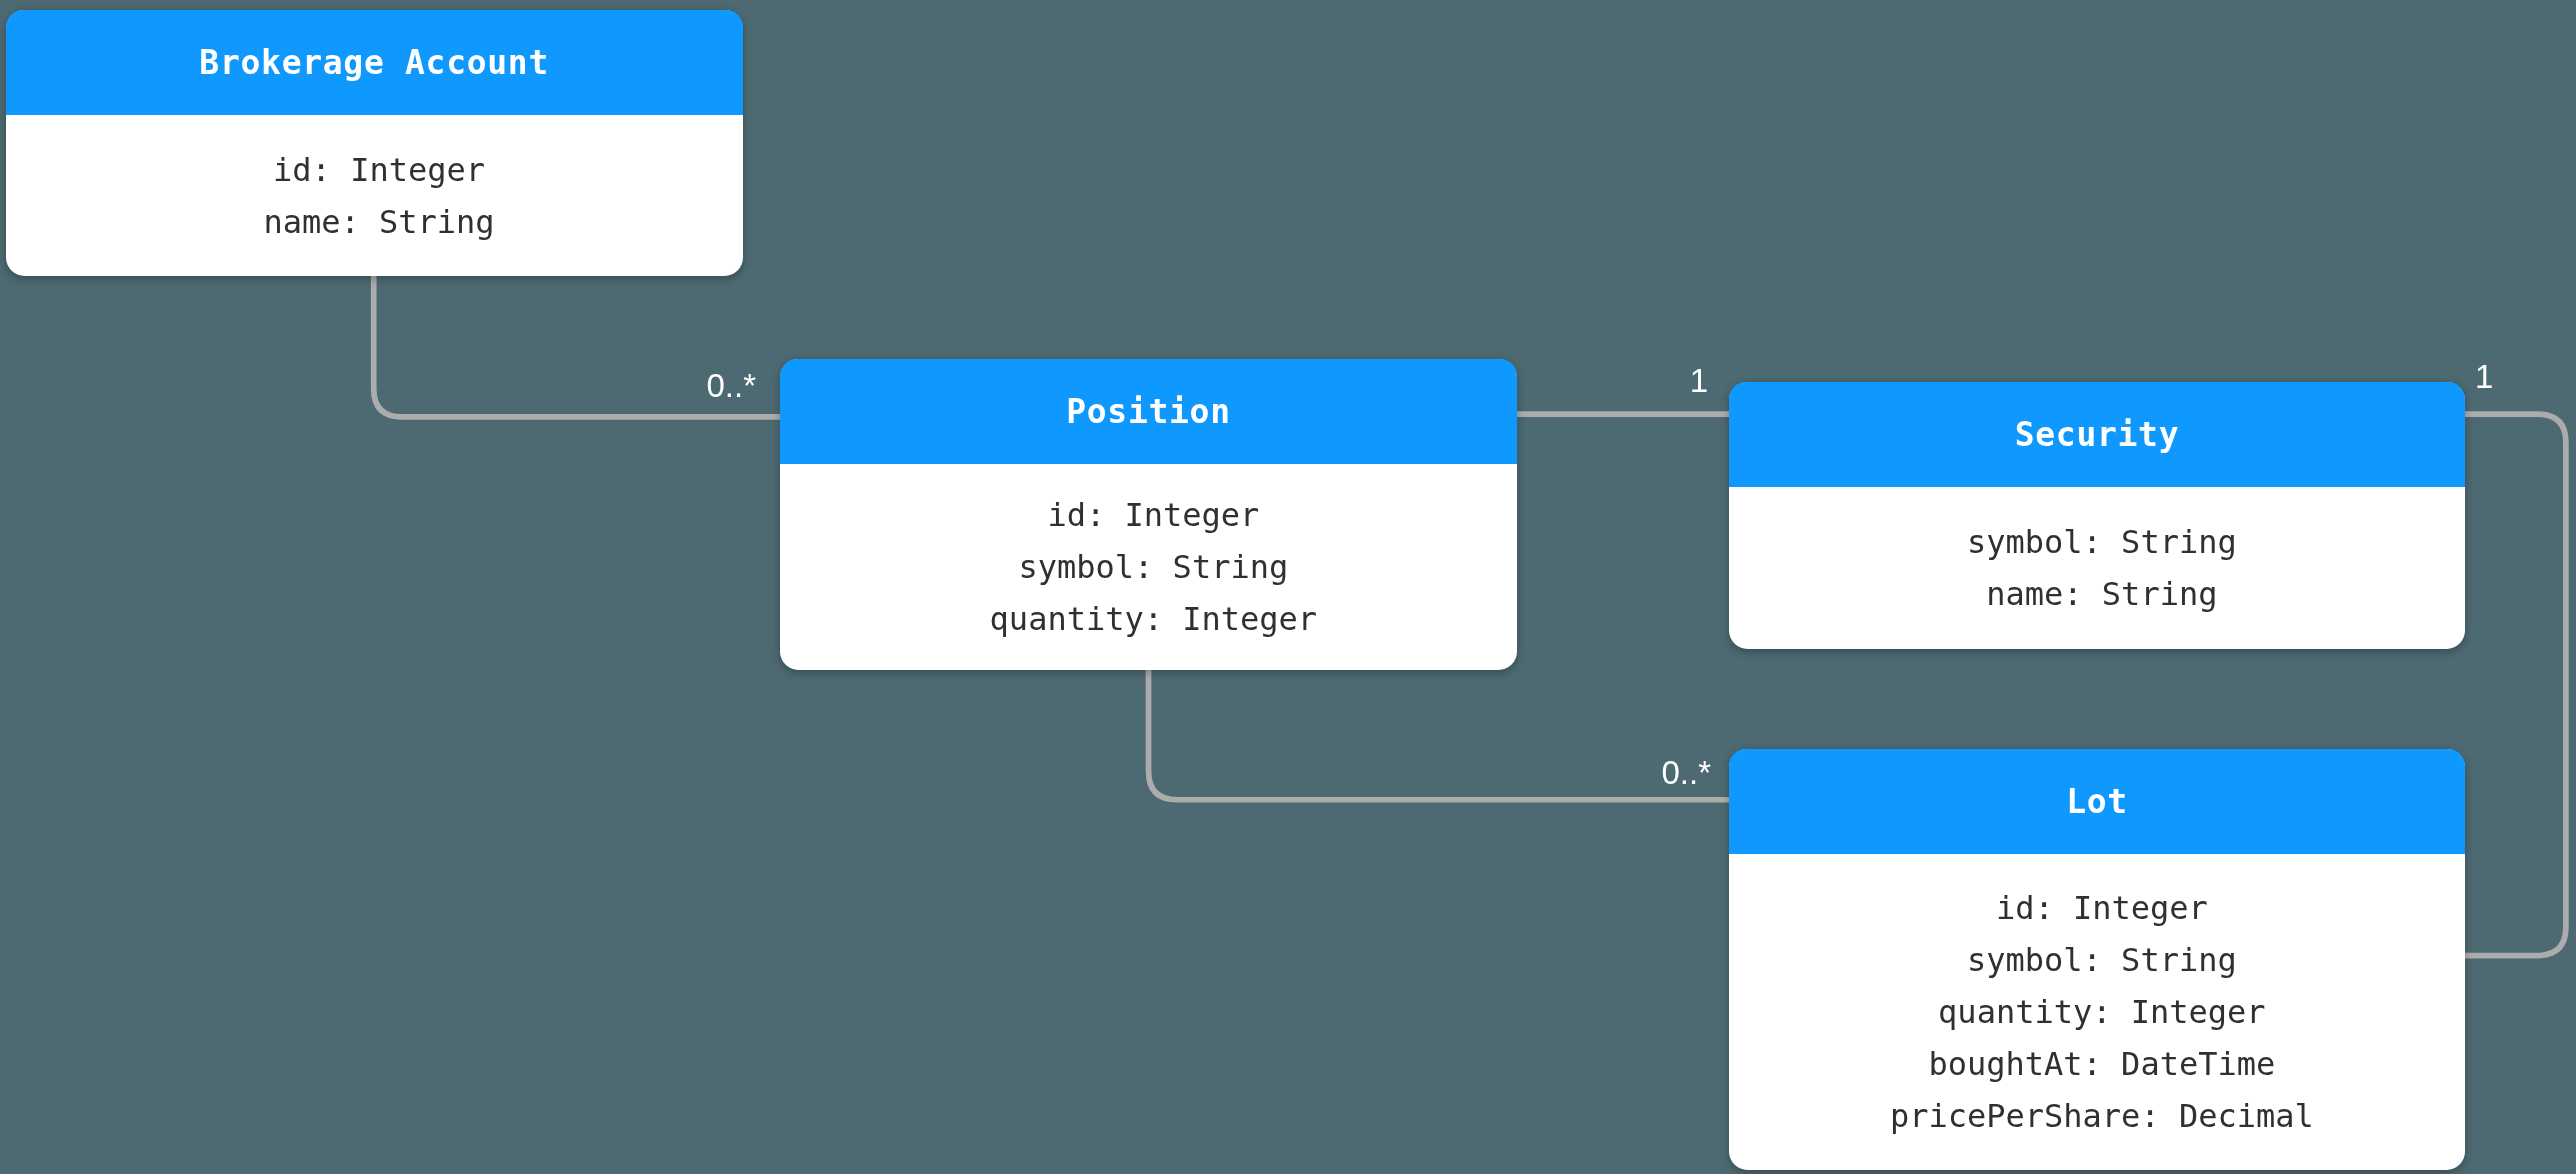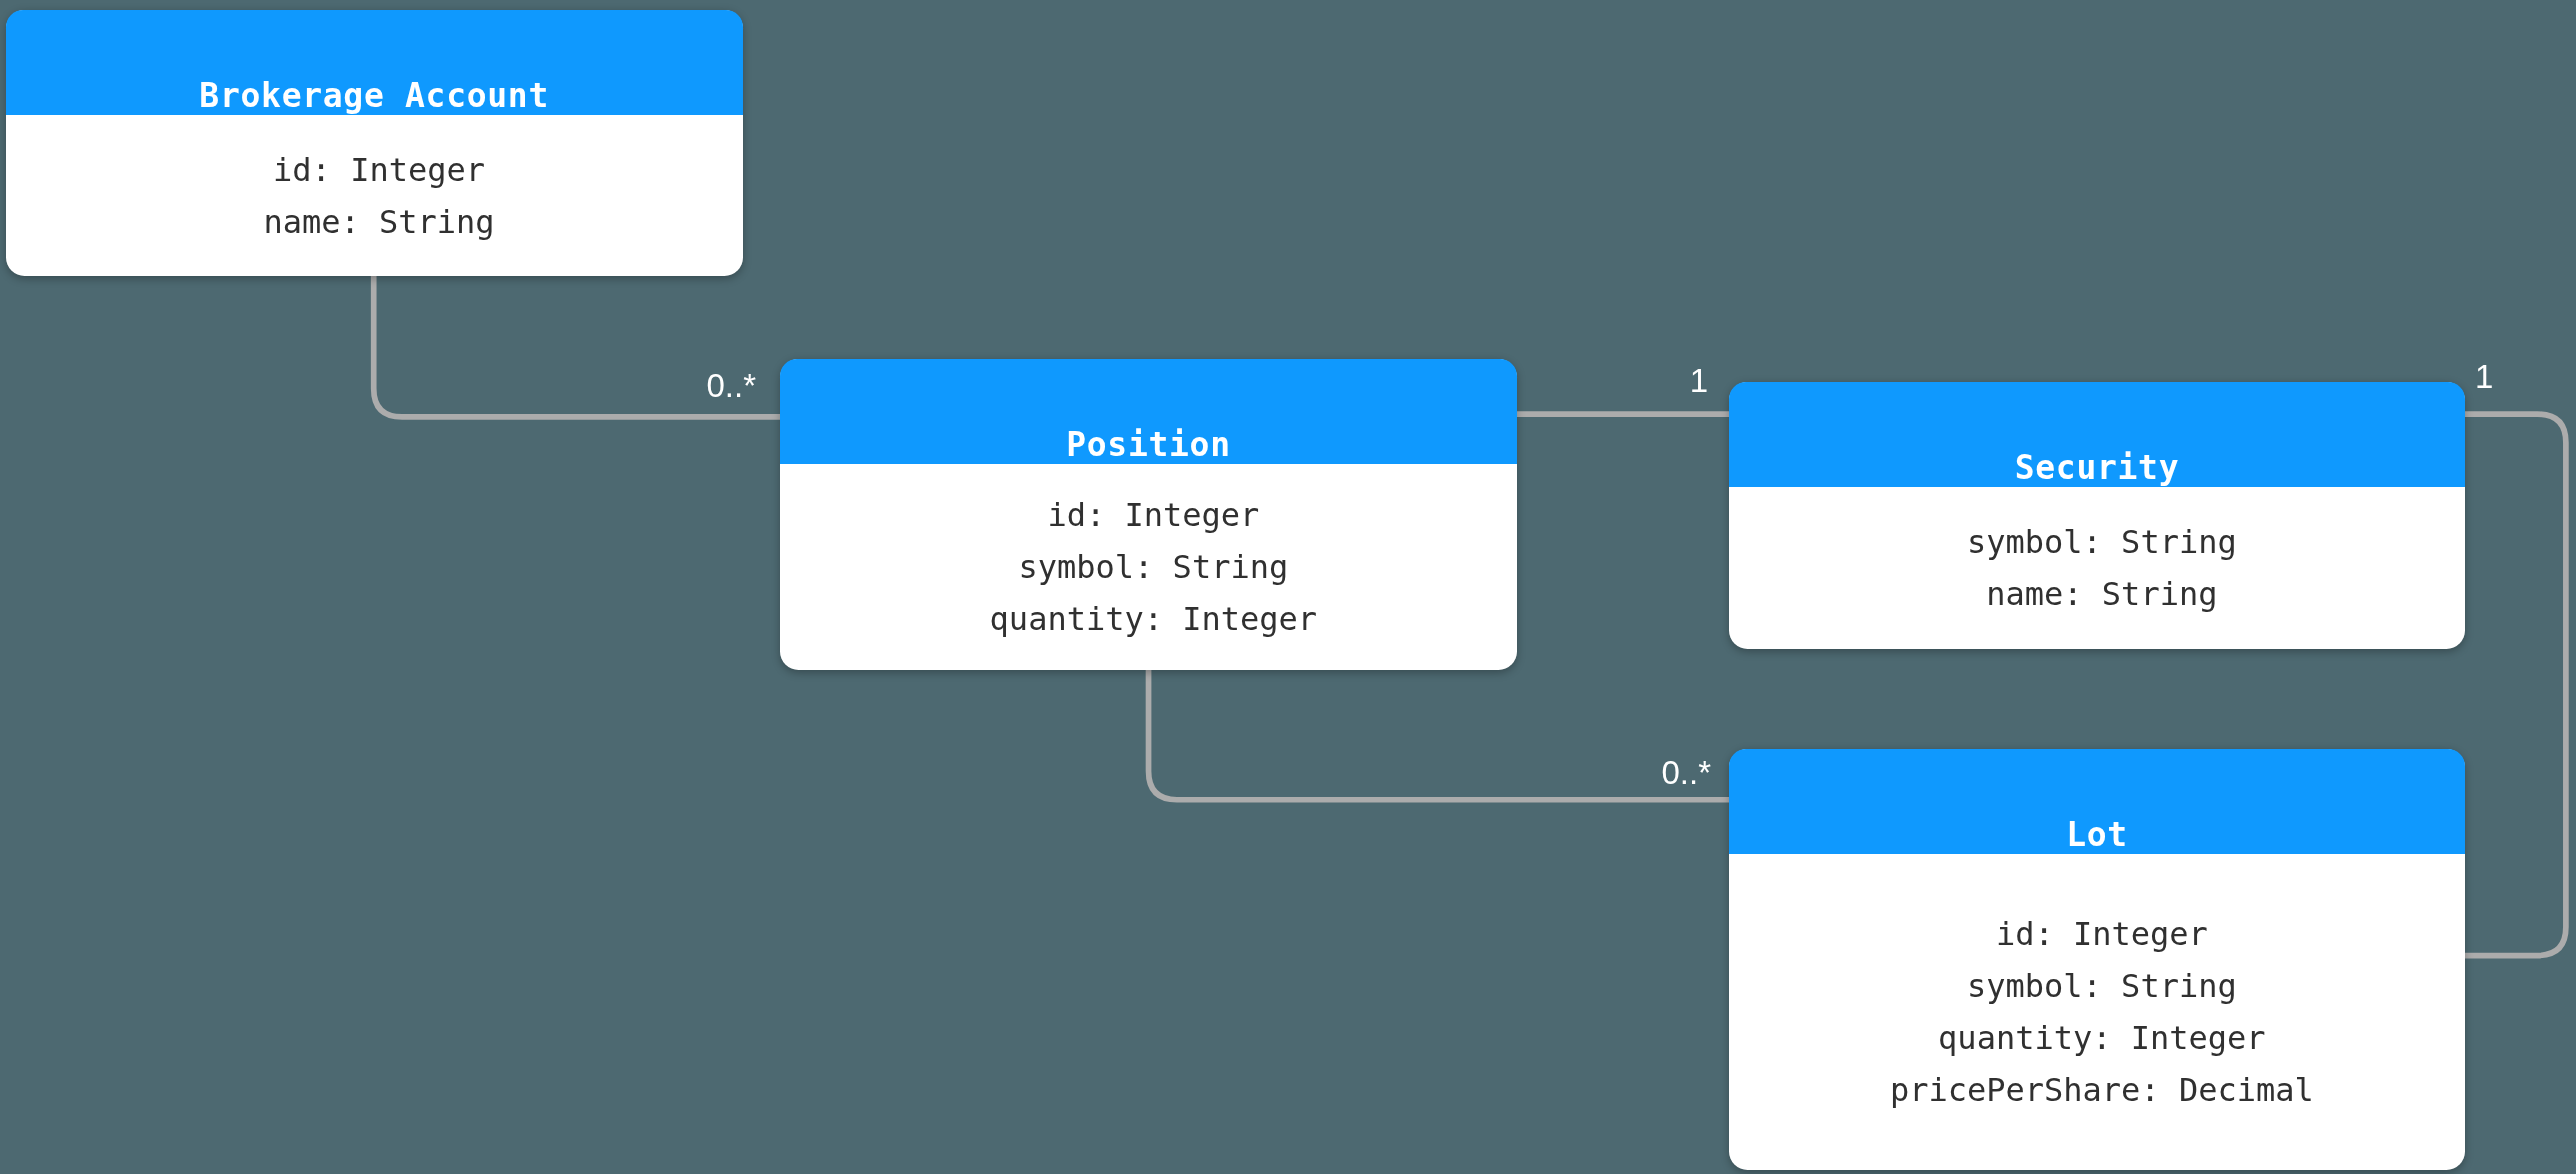--- a/index.html
+++ b/index.html
@@ -34,21 +34,21 @@
     box-shadow: 0 2.8px 8.5px rgba(0,0,0,0.28);
     display: flex;
     flex-direction: column;
   }
   .entity-header {
     height: 105px;
     flex: 0 0 105px;
     background: #0F99FE;
     border-radius: 17px 17px 0 0;
     display: flex;
-    align-items: flex-end;
+    align-items: center;
     justify-content: center;
   }
   .entity-title {
     color: #ffffff;
     font-size: 33px;
     font-weight: bold;
     letter-spacing: 0.7px;
     white-space: nowrap;
   }
   .entity-body {
@@ -130,20 +130,21 @@
   </div>
 
   <div class="entity-card" id="card-lot">
     <div class="entity-header">
       <span class="entity-title">Lot</span>
     </div>
     <div class="entity-body">
         <div class="field-row">id: Integer</div>
         <div class="field-row">symbol: String</div>
         <div class="field-row">quantity: Integer</div>
+        <div class="field-row">boughtAt: DateTime</div>
         <div class="field-row">pricePerShare: Decimal</div>
       </div>
   </div>
 
   <div class="multiplicity" id="mult-ba-position">0..*</div>
   <div class="multiplicity" id="mult-position-sec">1</div>
   <div class="multiplicity" id="mult-sec-right">1</div>
   <div class="multiplicity" id="mult-position-lot">0..*</div>
 
 </div>

